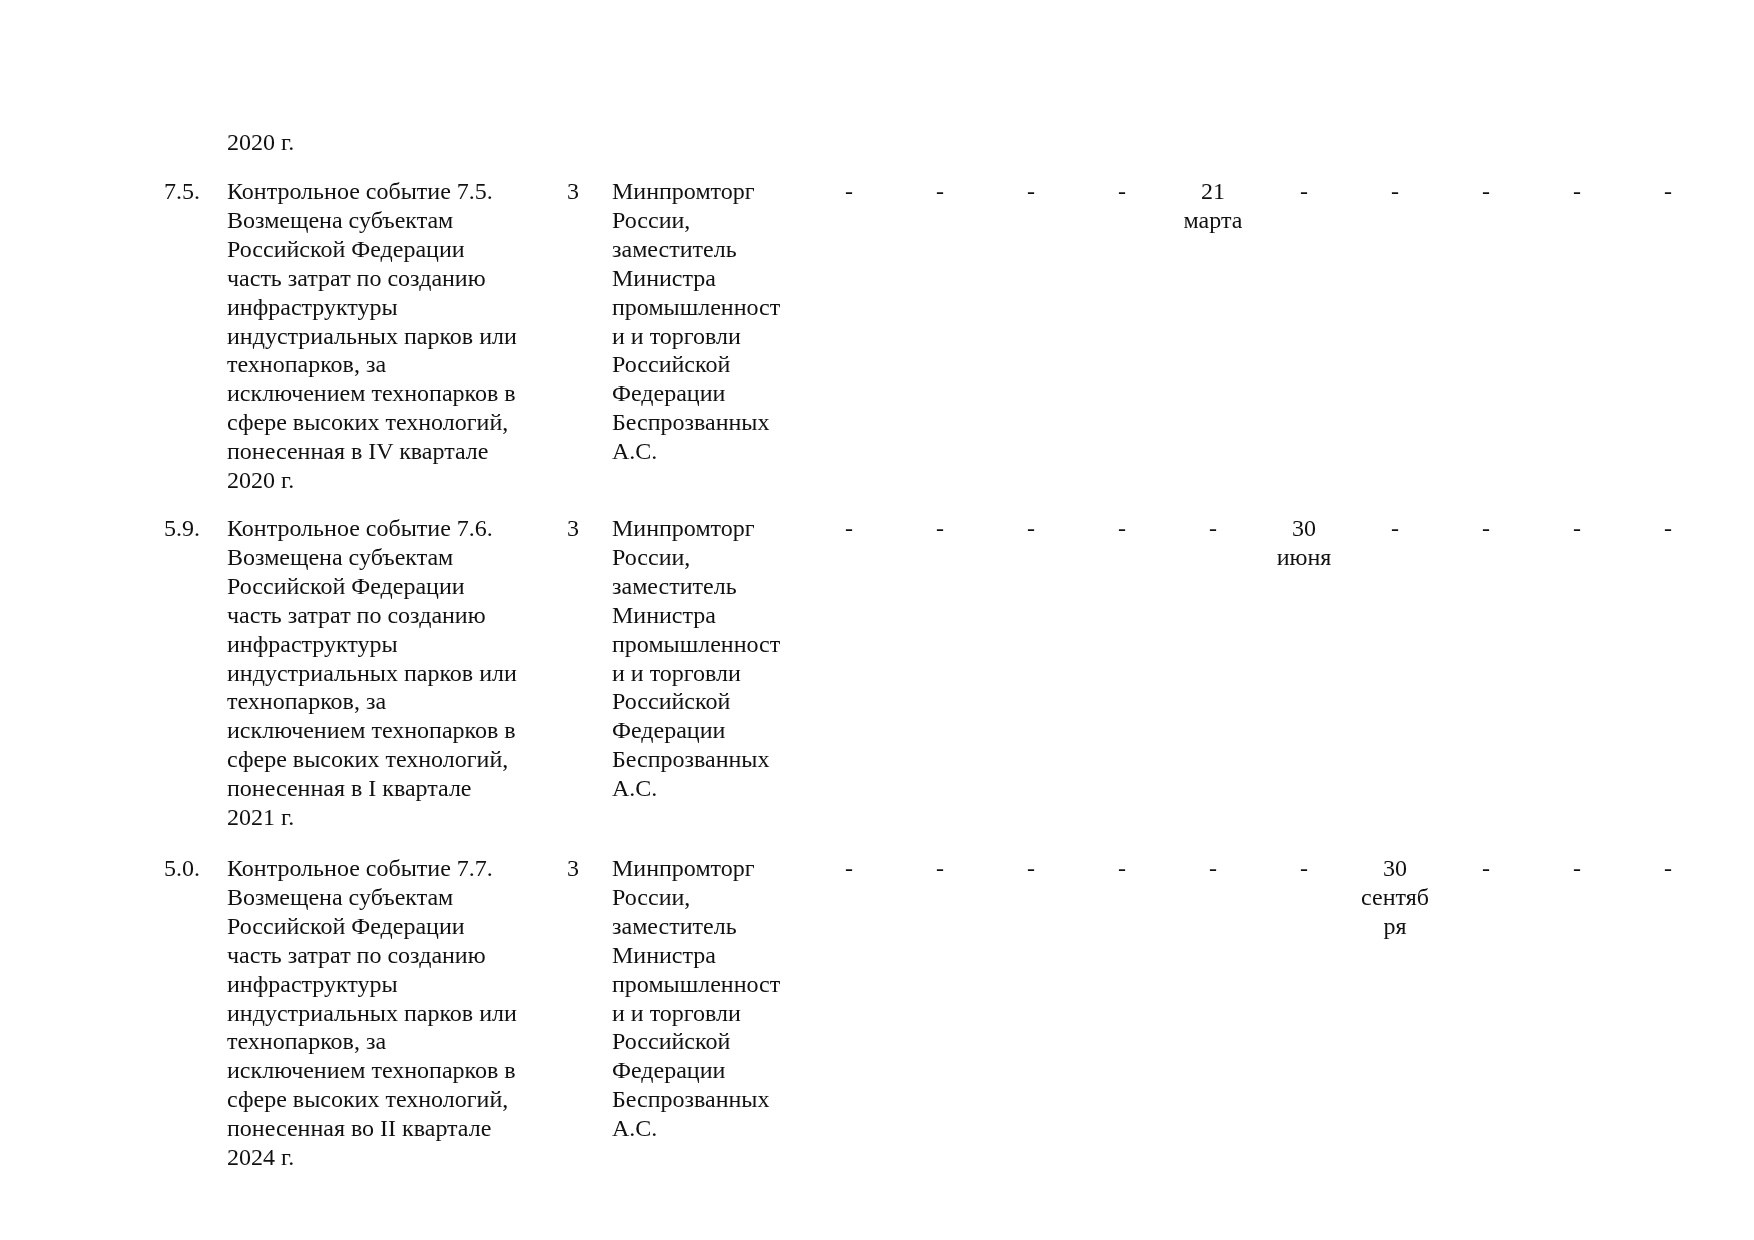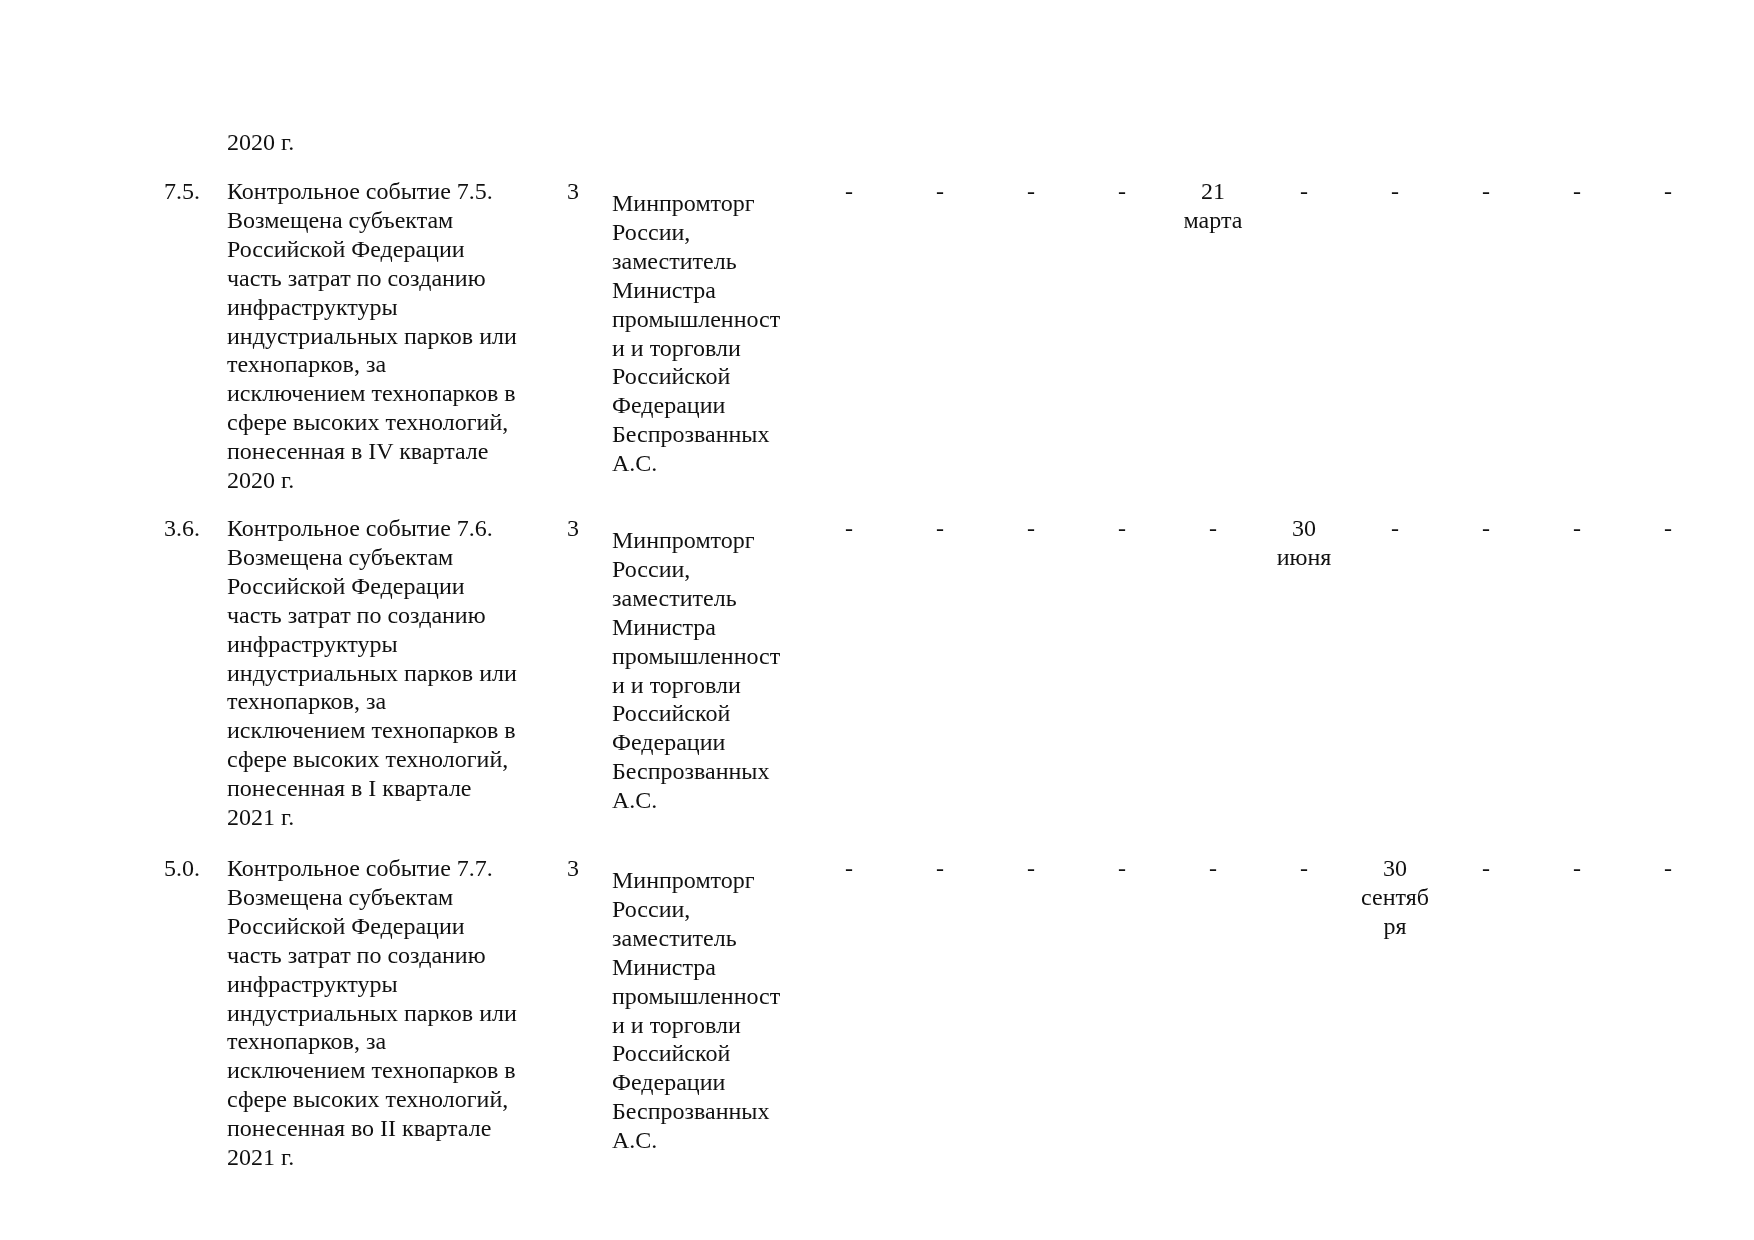--- a/index.html
+++ b/index.html
@@ -6,21 +6,21 @@
   body {
     width: 1754px; height: 1240px; position: relative; overflow: hidden;
     font-family: "Liberation Serif", "DejaVu Serif", serif;
     font-size: 24px; line-height: 28.9px; color: #111111;
   }
   .abs { position: absolute; white-space: pre-line; }
   .row { position: absolute; left: 0; width: 1754px; }
   .num { position: absolute; left: 164px; top: 0; text-align: right; }
   .desc { position: absolute; left: 227px; top: 0; width: 320px; white-space: pre-line; font-family: Liberation Serif, serif; }
   .level { position: absolute; left: 567px; top: 0; }
-  .resp { position: absolute; left: 612px; top: 12px; width: 190px; white-space: pre-line; }
+  .resp { position: absolute; left: 612px; top: 0; width: 190px; white-space: pre-line; }
   .cell { position: absolute; top: 0; width: 88px; text-align: center; white-space: pre-line; }
 </style>
 </head>
 <body>
 
 <div class="abs" style="left:227px; top:128px;">2020 г.</div>
 
 <div class="row" style="top:177px;">
   <div class="num">7.5.</div>
   <div class="desc">Контрольное событие 7.5.
@@ -52,21 +52,21 @@
   <div class="cell" style="left:1169px;">21
 марта</div>
   <div class="cell" style="left:1260px;">-</div>
   <div class="cell" style="left:1351px;">-</div>
   <div class="cell" style="left:1442px;">-</div>
   <div class="cell" style="left:1533px;">-</div>
   <div class="cell" style="left:1624px;">-</div>
 </div>
 
 <div class="row" style="top:514px;">
-  <div class="num">3.6.</div>
+  <div class="num">5.9.</div>
   <div class="desc">Контрольное событие 7.6.
 Возмещена субъектам
 Российской Федерации
 часть затрат по созданию
 инфраструктуры
 индустриальных парков или
 технопарков, за
 исключением технопарков в
 сфере высоких технологий,
 понесенная в I квартале
@@ -100,21 +100,21 @@
   <div class="desc">Контрольное событие 7.7.
 Возмещена субъектам
 Российской Федерации
 часть затрат по созданию
 инфраструктуры
 индустриальных парков или
 технопарков, за
 исключением технопарков в
 сфере высоких технологий,
 понесенная во II квартале
-2021 г.</div>
+2024 г.</div>
   <div class="level">3</div>
   <div class="resp">Минпромторг
 России,
 заместитель
 Министра
 промышленност
 и и торговли
 Российской
 Федерации
 Беспрозванных

